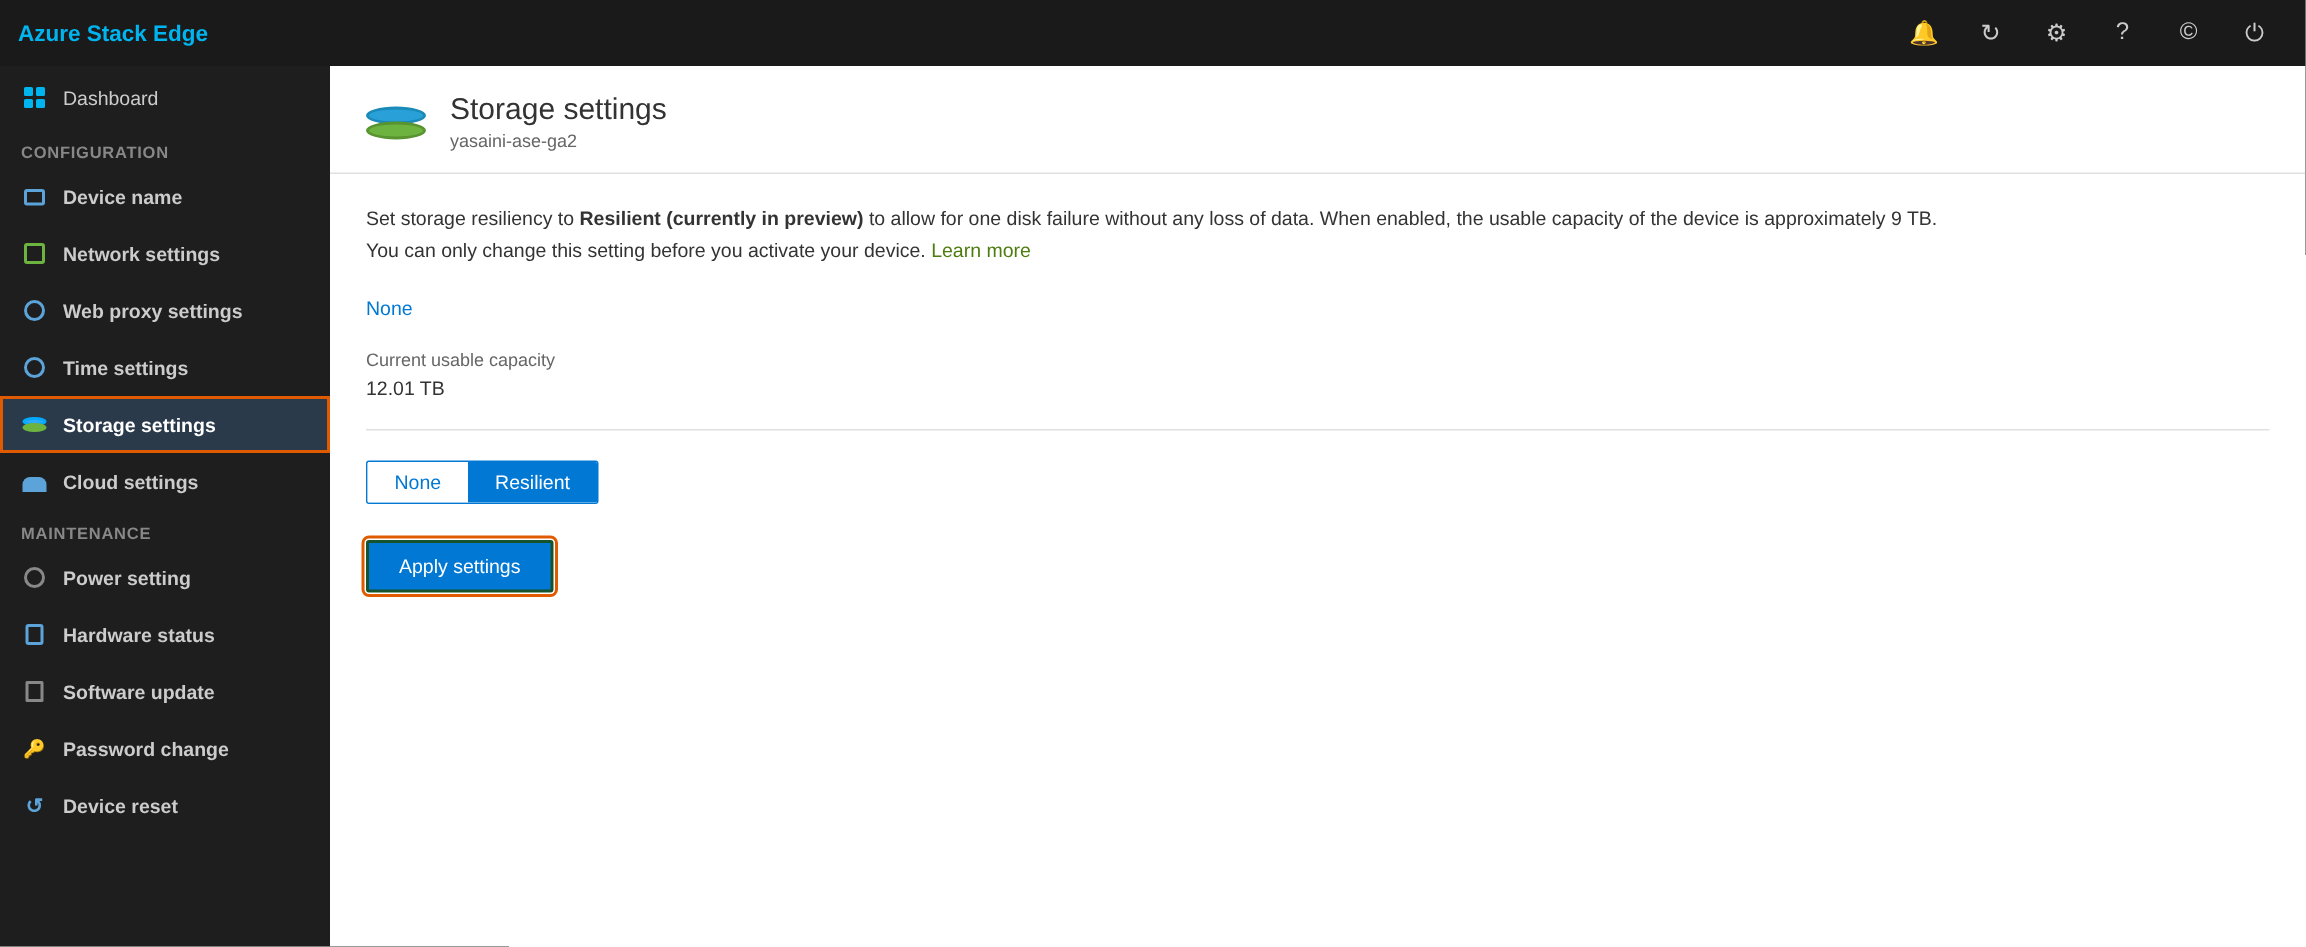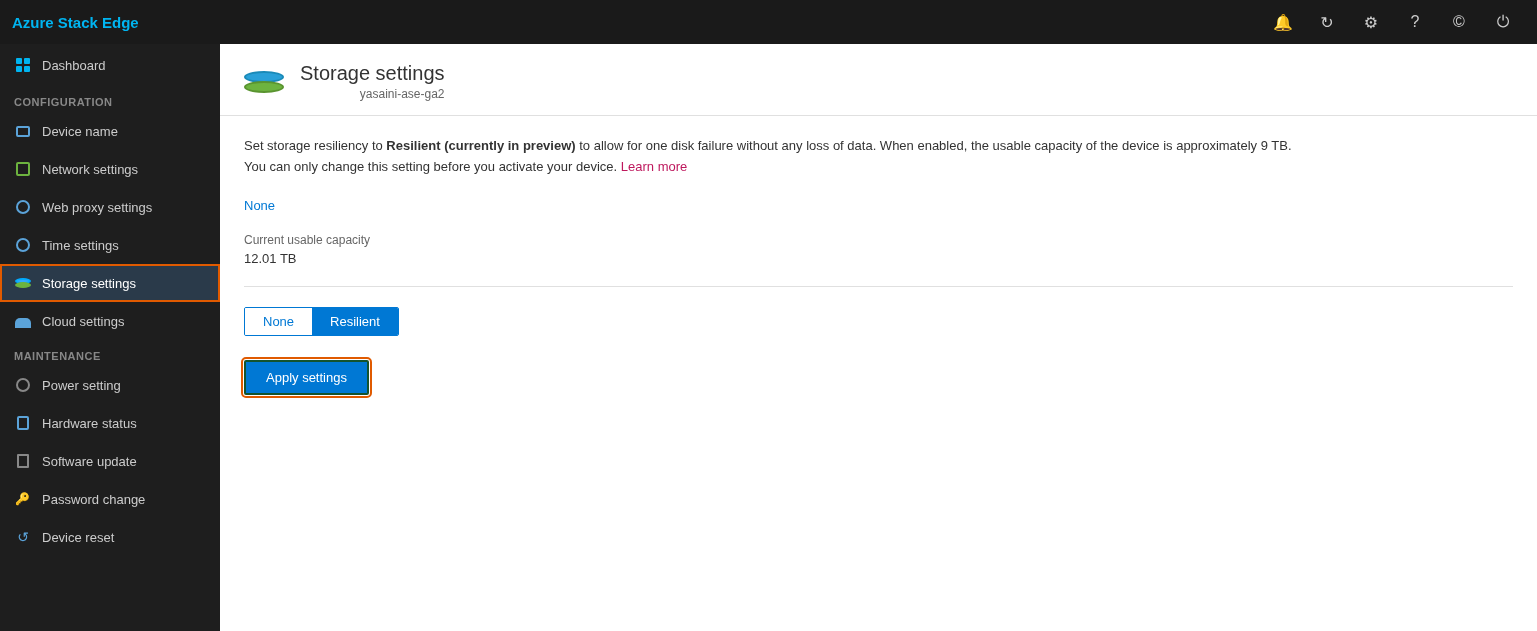--- a/index.html
+++ b/index.html
@@ -73,20 +73,21 @@
     }
     .sidebar-item {
       display: flex;
       align-items: center;
       gap: 10px;
       padding: 10px 14px;
       cursor: pointer;
       color: #ccc;
       font-size: 13px;
       position: relative;
+      font-weight: bold;
     }
     .sidebar-item.active {
       background: #2a3a4a;
       color: #fff;
       outline: 2px solid #e05a00;
       outline-offset: -2px;
     }
     .sidebar-icon {
       width: 18px;
       height: 18px;
@@ -132,32 +133,32 @@
     }
     .disk-bot {
       width: 40px; height: 12px;
       background: #6db33f;
       border-radius: 50%;
       border: 2px solid #5a9430;
       margin-top: -4px;
     }
     .page-header-text {}
     .page-title { font-size: 20px; font-weight: 400; color: #333; }
-    .page-subtitle { font-size: 12px; color: #666; margin-top: 2px; text-align: right; }
+    .page-subtitle { font-size: 12px; color: #666; margin-top: 2px; }
 
     .content-body { padding: 20px 24px; }
 
     .description-text {
       font-size: 13px;
       color: #333;
       line-height: 1.6;
       max-width: 1100px;
     }
     .description-text strong { font-weight: 700; }
-    .link-blue { color: #be185d; text-decoration: none; cursor: pointer; }
+    .link-blue { color: #4d7c0f; text-decoration: none; cursor: pointer; }
 
     .field-group { margin-top: 20px; }
     .field-label { font-size: 12px; color: #666; margin-bottom: 4px; }
     .field-value { font-size: 13px; color: #333; }
     .field-value.blue { color: #0078d4; }
 
     .divider { border: none; border-top: 1px solid #e0e0e0; margin: 20px 0; }
 
     .resiliency-label {
       font-size: 13px;

